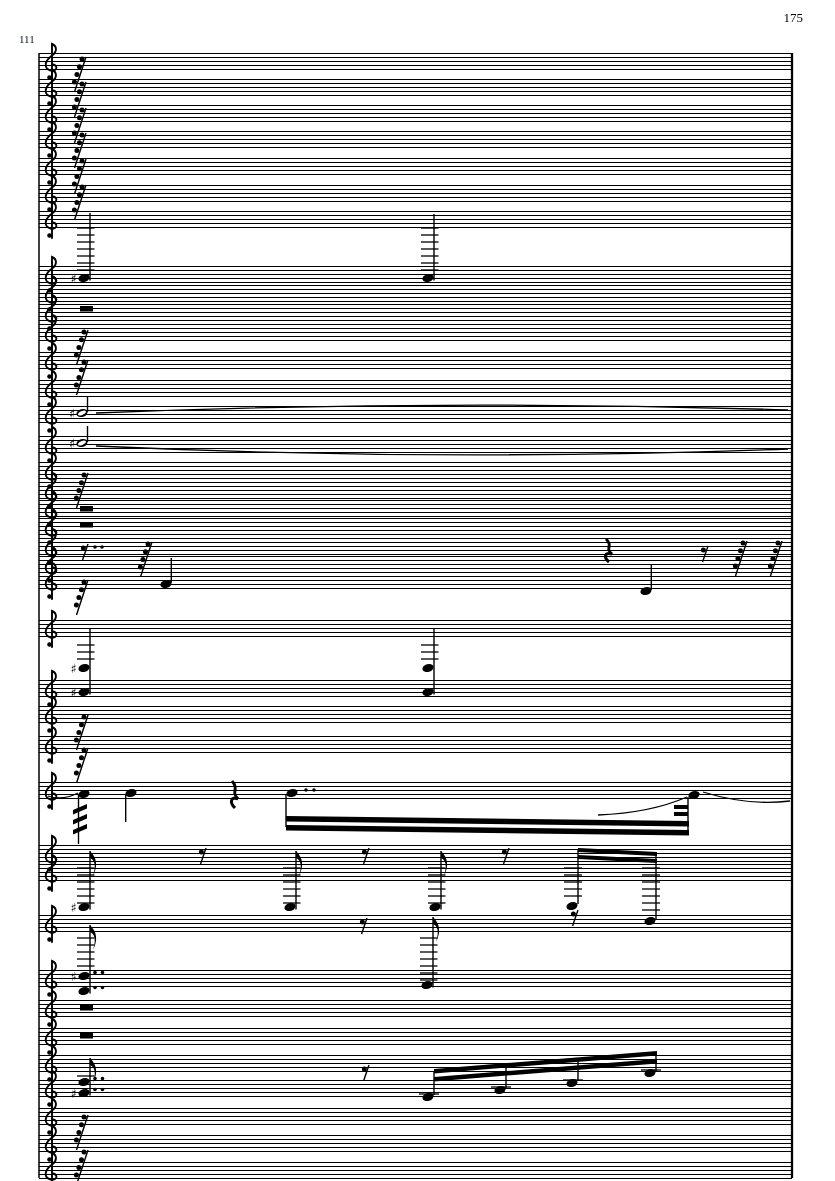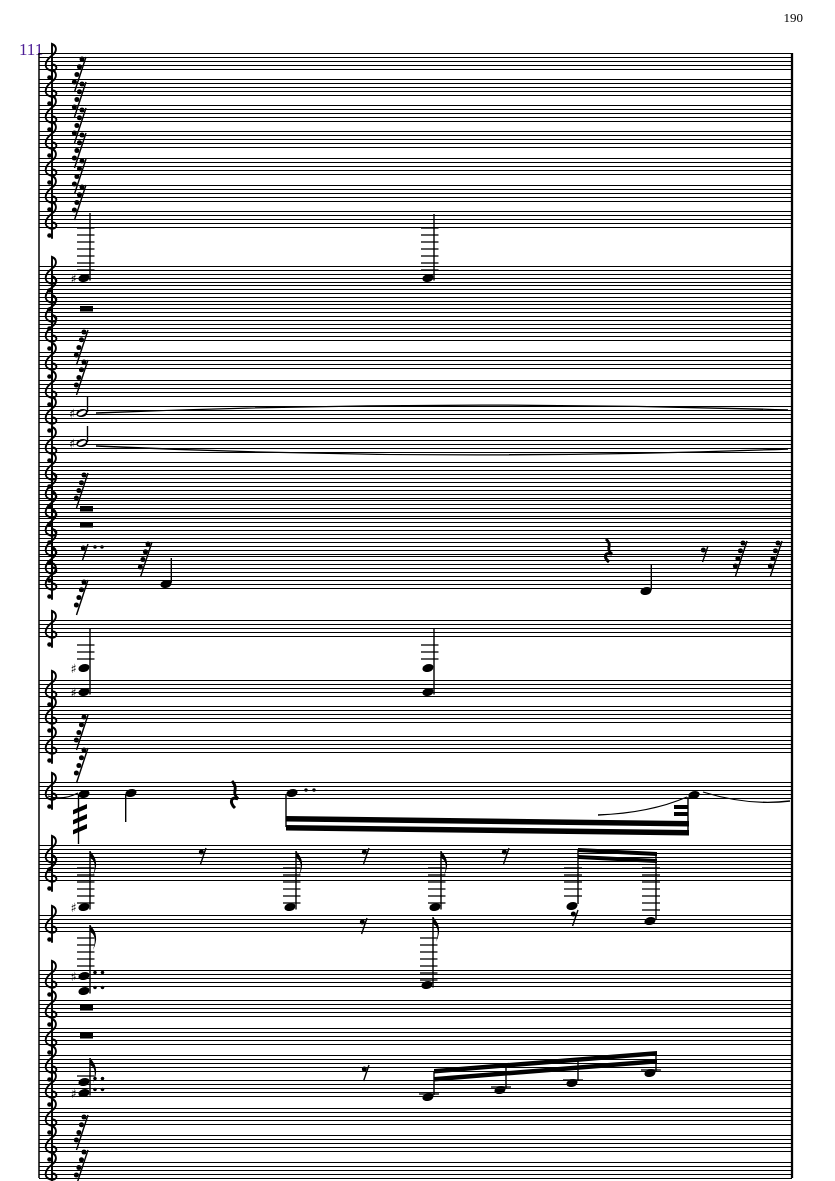--- a/index.html
+++ b/index.html
@@ -1,27 +1,27 @@
 <!DOCTYPE html>
 <html><head>
 <meta charset="utf-8">
 <style>
   html,body{margin:0;padding:0;background:#888;}
   .page{position:relative;width:835px;height:1181px;background:#fff;margin:0 auto;overflow:hidden;
         font-family:"Liberation Serif", serif;}
-  .measure-number{position:absolute;left:19px;top:40px;font-size:17px;color:#4c1d95;}
+  .measure-number{position:absolute;left:19px;top:33px;font-size:11px;color:#0f172a;}
   .page-number{position:absolute;right:32px;top:10px;font-size:13px;color:#000;}
   svg{position:absolute;left:0;top:0;}
 </style>
 </head>
 <body>
 
 <div class="page">
   <div class="measure-number">111</div>
-  <div class="page-number">190</div>
+  <div class="page-number">175</div>
   <svg id="score" width="835" height="1181" viewBox="0 0 835 1181">
       <g shape-rendering="crispEdges">
         <line x1="39" y1="53" x2="792" y2="53" stroke="#000000" stroke-width="1"></line>
         <line x1="39" y1="57" x2="792" y2="57" stroke="#000000" stroke-width="1"></line>
         <line x1="39" y1="61" x2="792" y2="61" stroke="#000000" stroke-width="1"></line>
         <line x1="39" y1="65" x2="792" y2="65" stroke="#000000" stroke-width="1"></line>
         <line x1="39" y1="69" x2="792" y2="69" stroke="#000000" stroke-width="1"></line>
         <line x1="39" y1="79" x2="792" y2="79" stroke="#000000" stroke-width="1"></line>
         <line x1="39" y1="83" x2="792" y2="83" stroke="#000000" stroke-width="1"></line>
         <line x1="39" y1="87" x2="792" y2="87" stroke="#000000" stroke-width="1"></line>

